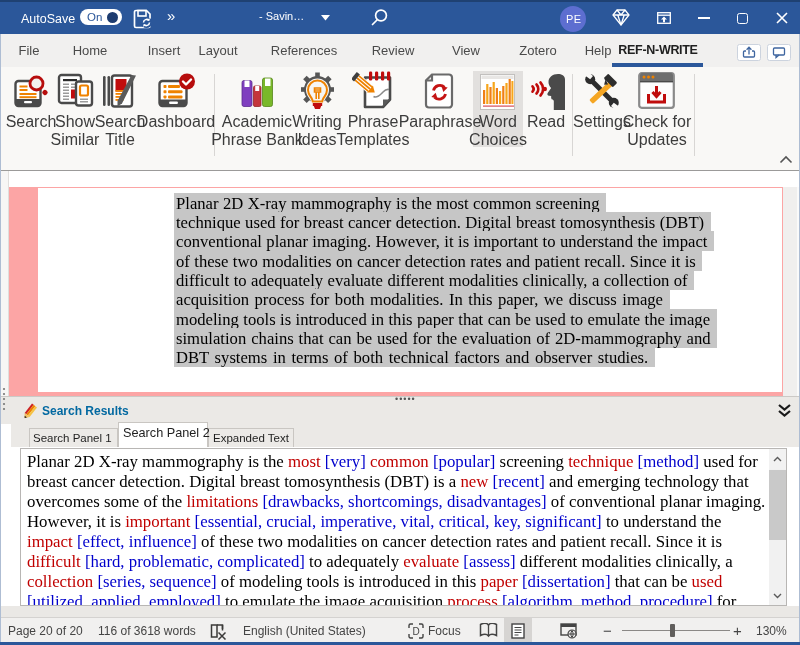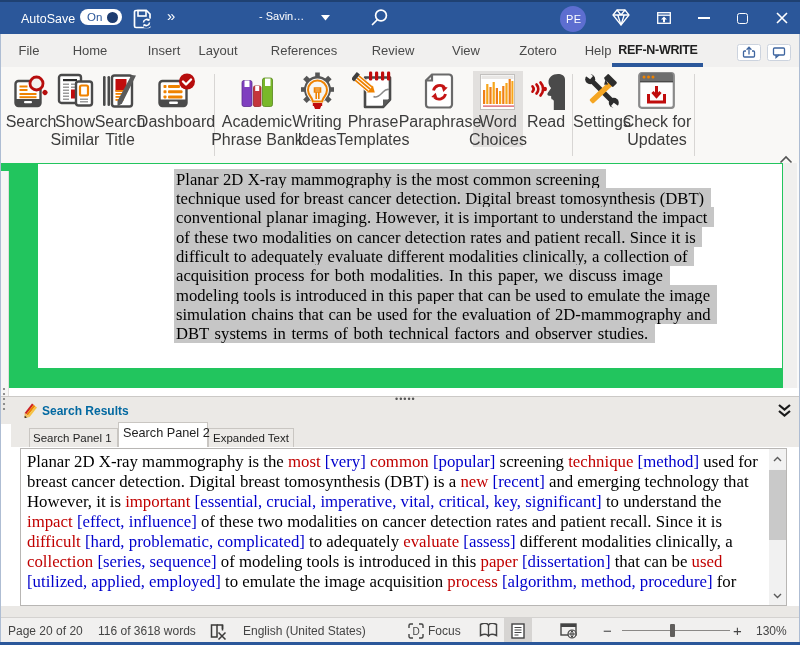--- a/index.html
+++ b/index.html
@@ -15,21 +15,21 @@
   #tabrow { left:0; top:34px; width:800px; height:33px; background:#f1f0ef; }
   .tab { position:absolute; top:9px; font-size:13px; color:#4a4a4a; white-space:nowrap; transform:translateX(-50%); }
 
   
   #ribbon { left:0; top:67px; width:800px; height:104px; background:#f9f8f6; border-bottom:1px solid #9b9a99; }
   .rlabel { position:absolute; font-size:16px; color:#3c3c3c; text-align:center; white-space:nowrap; transform:translateX(-50%); }
   .rsep { position:absolute; top:7px; width:1px; height:82px; background:#d8d6d4; }
   .ricon { position:absolute; }
 
   
-  #docarea { left:0; top:163px; width:800px; height:225px; background:#22c55e; }
+  #docarea { left:0; top:187px; width:800px; height:225px; background:#fca5a5; }
   #page { position:absolute; left:38px; top:1px; width:744px; height:204px; background:#fff; }
   #vscroll { position:absolute; left:783px; top:0px; width:14px; height:225px; background:#f0efee; }
   #rightstrip { position:absolute; left:797px; top:0; width:3px; height:225px; background:#fafafa; }
   #leftstrip { position:absolute; left:0; top:171px; width:9px; height:225px; background:#f7f6f5; border-right:1px solid #e0dedc; }
   #doctext { position:absolute; left:174px; top:6px; font-family:"Liberation Serif", serif; font-size:16.65px; word-spacing:0.25px; line-height:19.35px; color:#000; white-space:nowrap; }
   #doctext span { background:#c6c6c6; padding:0.5px 6.5px 0.5px 2px; }
 
   
   #panelhead { left:0; top:396px; width:800px; height:28px; background:#ebe9e6; border-top:1px solid #cbc9c6; }
   #paneltabs { left:0; top:424px; width:800px; height:23px; background:#ebe9e6;margin-left:11px; }
@@ -368,20 +368,21 @@
 </div>
 <div id="paneltabs" class="abs">
   <div class="ptab" style="left:18px;top:4px;width:89px;height:19px;border:1px solid #c9c6c2;border-bottom:none;background:#eceae7;padding:3px 0 0 3px;">Search Panel 1</div>
   <div class="ptab" style="left:197px;top:4px;width:86px;height:19px;border:1px solid #c9c6c2;border-bottom:none;background:#eceae7;padding:3px 0 0 4px;">Expanded Text</div>
   <div class="ptab" style="left:107px;top:-2px;width:90px;height:25px;border:1px solid #c9c6c2;border-bottom:none;background:#fff;padding:3px 0 0 4px;font-size:12.7px;z-index:3;">Search Panel 2</div>
 </div>
 <div id="panelbox" class="abs">
   <div id="paneltext">
     <div>Planar 2D X-ray mammography is the <span class="rd">most</span> <span class="bl">[very]</span> <span class="rd">common</span> <span class="bl">[popular]</span> screening <span class="rd">technique</span> <span class="bl">[method]</span> used for</div>
     <div>breast cancer detection. Digital breast tomosynthesis (DBT) is a <span class="rd">new</span> <span class="bl">[recent]</span> and emerging technology that</div>
+    <div>overcomes some of the <span class="rd">limitations</span> <span class="bl">[drawbacks, shortcomings, disadvantages]</span> of conventional planar imaging.</div>
     <div>However, it is <span class="rd">important</span> <span class="bl">[essential, crucial, imperative, vital, critical, key, significant]</span> to understand the</div>
     <div><span class="rd">impact</span> <span class="bl">[effect, influence]</span> of these two modalities on cancer detection rates and patient recall. Since it is</div>
     <div><span class="rd">difficult</span> <span class="bl">[hard, problematic, complicated]</span> to adequately <span class="rd">evaluate</span> <span class="bl">[assess]</span> different modalities clinically, a</div>
     <div><span class="rd">collection</span> <span class="bl">[series, sequence]</span> of modeling tools is introduced in this <span class="rd">paper</span> <span class="bl">[dissertation]</span> that can be <span class="rd">used</span></div>
     <div><span class="bl">[utilized, applied, employed]</span> to emulate the image acquisition <span class="rd">process</span> <span class="bl">[algorithm, method, procedure]</span> for</div>
   </div>
   <div id="pscroll">
     <div class="abs" style="left:0;top:0;width:17px;height:20px;background:#f2f2f2;"></div>
     <svg class="abs" style="left:4px;top:7px;" width="9" height="6" viewBox="0 0 9 6">
         <path d="M1 5 L4.5 1.5 L8 5" fill="none" stroke="#5a5a5a" stroke-width="1.4"></path>

